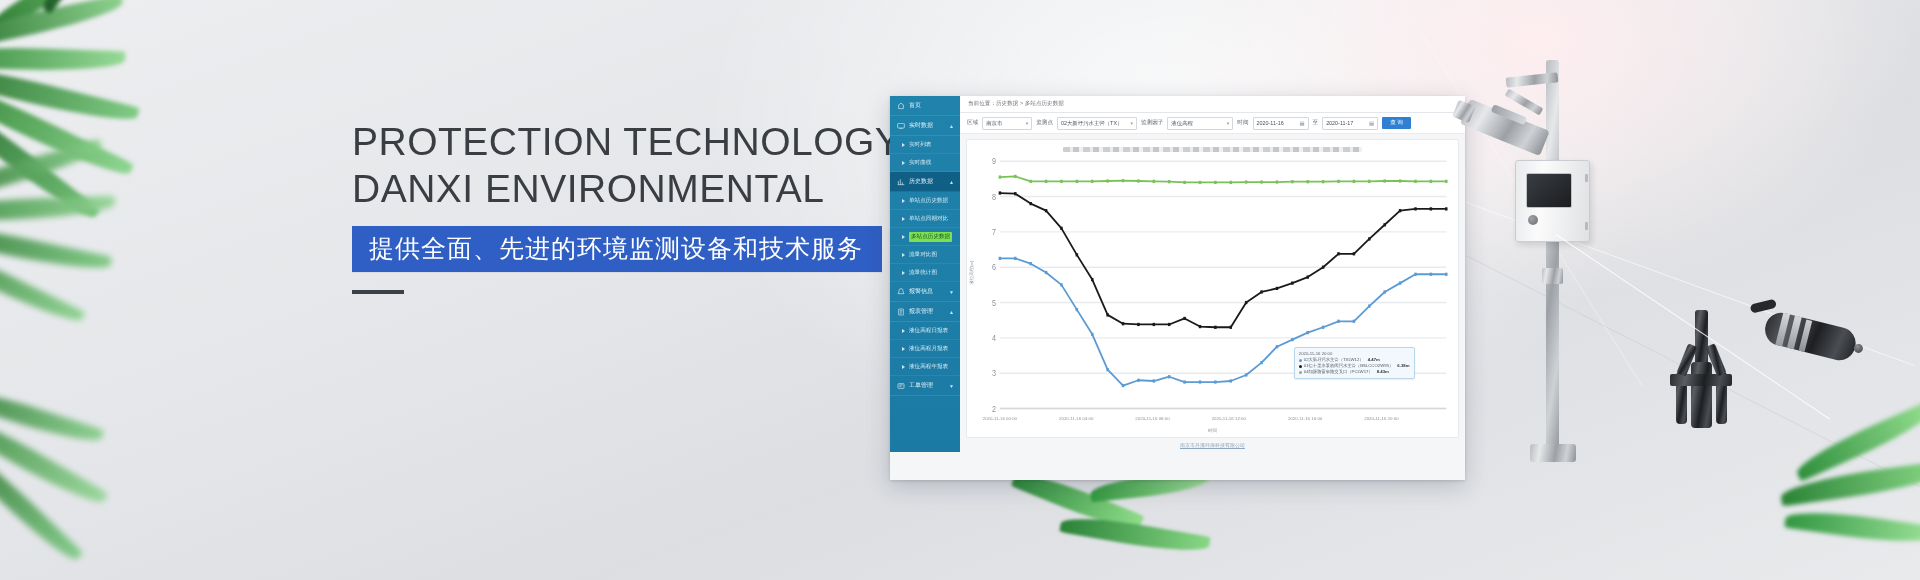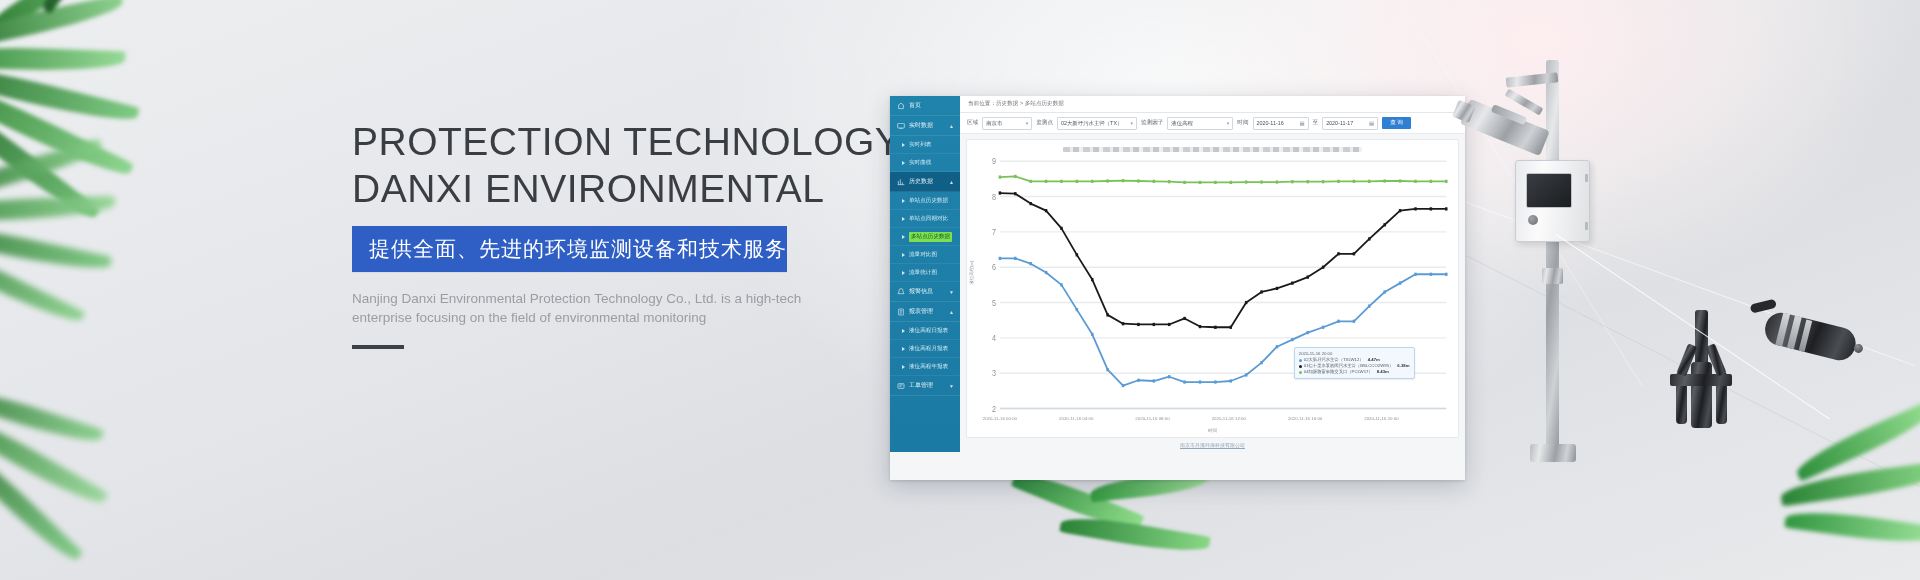--- a/index.html
+++ b/index.html
@@ -32,22 +32,22 @@
     color:#3a3d42;font-weight:400;white-space:nowrap;
   }
   .cn-head{
     margin-top:6px;
     font-size:62px;line-height:72px;font-weight:800;color:#25282c;
     letter-spacing:4px;white-space:nowrap;
   }
   .tagline{
     margin-top:14px;display:inline-block;
     background:#2f5ec4;color:#fff;
-    font-size:21px;line-height:21px;letter-spacing:1px;
-    padding:12px 0 13px 17px;white-space:nowrap;
+    font-size:25px;line-height:21px;letter-spacing:1px;
+    padding:12px 19px 13px 17px;white-space:nowrap;
     box-shadow:0 1px 0 rgba(0,0,0,.05);
   }
   .eng-para{
     margin-top:17px;color:#9a9da2;font-size:13.5px;line-height:19px;
     max-width:470px;
   }
   .motto{
     margin-top:22px;color:#3a3d42;font-size:25px;letter-spacing:2px;white-space:nowrap;
   }
   .rule{margin-top:18px;width:52px;height:4px;background:#3c4047;}
@@ -170,21 +170,20 @@
   <div class="leafgroup" style="left:1790px;top:420px;width:200px;height:170px;filter:blur(2px);">
     <div class="leaf" style="left:0px;top:10px;width:150px;height:22px;transform:rotate(-24deg);background:linear-gradient(90deg,#2e8f3c,#96df91);"></div>
     <div class="leaf" style="left:-10px;top:52px;width:165px;height:23px;transform:rotate(-8deg);background:linear-gradient(90deg,#2a8336,#8bd888);"></div>
     <div class="leaf" style="left:-5px;top:96px;width:150px;height:22px;transform:rotate(8deg);background:linear-gradient(90deg,#319640,#9ce299);"></div>
   </div>
 
   <div id="copy">
     <div class="eng-head">PROTECTION TECHNOLOGY</div>
     <div class="eng-head">DANXI ENVIRONMENTAL</div>
     <div class="tagline">提供全面、先进的环境监测设备和技术服务</div>
-    <div class="eng-para">Nanjing Danxi Environmental Protection Technology Co., Ltd. is a high-tech enterprise focusing on the field of environmental monitoring</div>
     <div class="rule"></div>
   </div>
 
   <div id="app">
 
 
     <div id="app-body">
 
       <nav id="sidebar">
 

